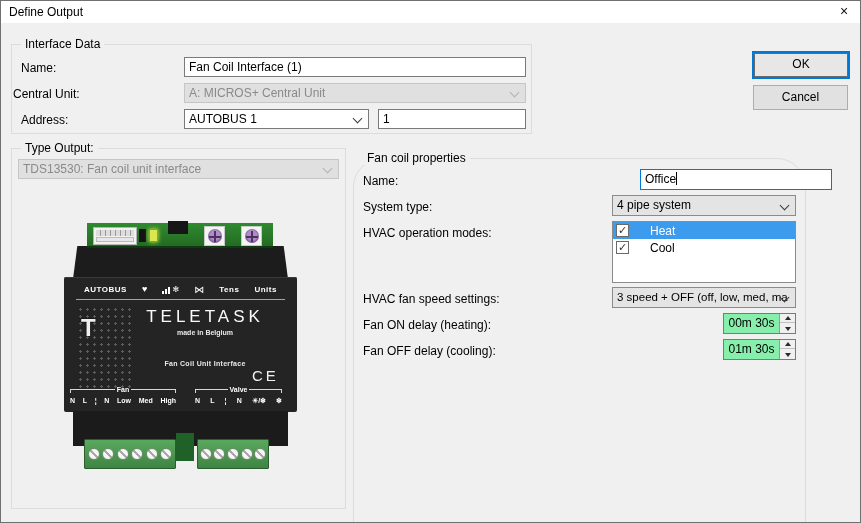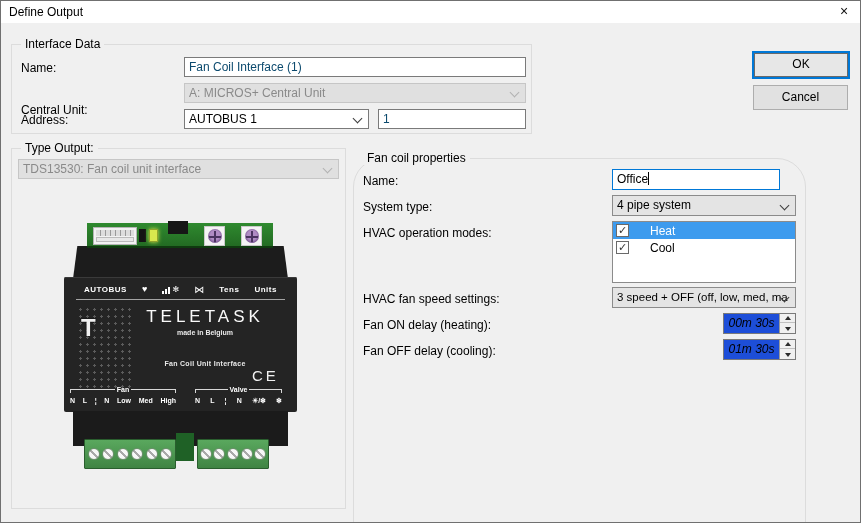--- a/index.html
+++ b/index.html
@@ -14,39 +14,39 @@
   .close-btn { position: absolute; right: 5px; top: 1px; width: 22px; height: 19px; text-align: center; line-height: 19px; font-size: 14px; color: #111; cursor: default; }
 
   
   .group { position: absolute; border: 1px solid #dcdcdc; background: transparent; }
   .group-label { position: absolute; top: -8px; left: 9px; background: #f0f0f0; padding: 0 4px; font-size: 12px; line-height: 14px; white-space: nowrap; }
 
   .lbl { position: absolute; font-size: 12px; line-height: 14px; white-space: nowrap; }
 
   
   .textbox { position: absolute; background: #fff; border: 1px solid #7a7a7a; font-family: "Liberation Sans", sans-serif; font-size: 12px; padding: 0 4px; line-height: 18px; white-space: nowrap; overflow: hidden; }
-  input.textbox { color: #0c4a6e; }
+  input.textbox { color: #000000; }
   .textbox.focused { border: 1px solid #0078d7; }
   .caret { display: inline-block; width: 1px; height: 13px; background: #000; vertical-align: -2px; }
 
   .combo { position: absolute; border: 1px solid #8b8b8b; background: #e4e4e4; font-size: 12px; line-height: 18px; padding: 0 20px 0 4px; white-space: nowrap; overflow: hidden; }
   .combo.white { background: #fff; border-color: #7a7a7a; }
   .combo.disabled { background: #e0e0e0; border-color: #c6c6c6; color: #8a8a8a; }
   .chev { position: absolute; right: 7px; top: 5px; width: 7px; height: 7px; border-right: 1px solid #3c3c3c; border-bottom: 1px solid #3c3c3c; transform: rotate(45deg); }
   .chev.dim { border-color: #b2b2b2; }
 
   
   .listbox { position: absolute; background: #fff; border: 1px solid #8b8b8b; overflow: hidden; }
   .lb-row { height: 17px; display: flex; align-items: center; padding-left: 3px; }
   .lb-row.selected { background: #3d9bee; color: #fff; }
   .checkbox { width: 13px; height: 13px; background: #fff; border: 1px solid #6a6a6a; font-size: 11px; line-height: 11px; text-align: center; color: #333; flex: 0 0 auto; }
   .lb-row .mode-label { margin-left: 21px; }
 
   
-  .spinbox { position: absolute; background: #1d4ed8; border: 1px solid #7a7a7a; font-style: italic; }
+  .spinbox { position: absolute; background: #86efac; border: 1px solid #7a7a7a; }
   .spin-text { position: absolute; left: 0; top: 0; right: 16px; bottom: 0; text-align: center; line-height: 18px; font-size: 12px; white-space: nowrap; }
   .spin-btns { position: absolute; right: 0; top: 0; width: 16px; bottom: 0; border-left: 1px solid #9a9a9a; background: #f0f0f0; }
   .spin-up, .spin-down { position: absolute; left: 0; width: 15px; height: 9px; display: flex; align-items: center; justify-content: center; }
   .spin-up { top: 0; border-bottom: 1px solid #c0c0c0; }
   .spin-down { bottom: 0; }
   .tri-up { width: 0; height: 0; border-left: 3px solid transparent; border-right: 3px solid transparent; border-bottom: 4px solid #2b2b2b; }
   .tri-down { width: 0; height: 0; border-left: 3px solid transparent; border-right: 3px solid transparent; border-top: 4px solid #2b2b2b; }
 
   
   .btn { position: absolute; background: #e1e1e1; border: 1px solid #adadad; font-family: "Liberation Sans", sans-serif; font-size: 12px; text-align: center; }
@@ -111,21 +111,21 @@
   </div>
 
   <div class="btn default" style="left:751px; top:50px; width:98px; height:28px; line-height:22px;">OK</div>
   <div class="btn" style="left:752px; top:84px; width:95px; height:25px; line-height:23px;">Cancel</div>
 
   <div class="group" style="left:10px; top:43px; width:521px; height:90px;">
     <span class="group-label">Interface Data</span>
   </div>
   <div class="lbl" style="left:20px; top:60px;">Name:</div>
   <input class="textbox" style="left: 183px; top: 56px; width: 342px; height: 20px;" readonly="" value="Fan Coil Interface (1)">
-  <div class="lbl" style="left:20px; top:86px;margin-top:16px;">Central Unit:</div>
+  <div class="lbl" style="left:12px; top:86px;">Central Unit:</div>
   <div class="combo disabled" style="left:183px; top:82px; width:342px; height:20px;">
     <span>A: MICROS+ Central Unit</span>
     <span class="chev dim"></span>
   </div>
   <div class="lbl" style="left:20px; top:112px;">Address:</div>
   <div class="combo white" style="left:183px; top:108px; width:185px; height:20px;">
     <span>AUTOBUS 1</span>
     <span class="chev"></span>
   </div>
   <input class="textbox" style="left: 377px; top: 108px; width: 148px; height: 20px;" readonly="" value="1">
@@ -232,21 +232,21 @@
         <span class="screw"></span>
         <span class="screw"></span>
     </div>
   </div>
 
   <div class="group" style="left:352px; top:157px; width:453px; height:460px;border-radius:29px;">
     <span class="group-label">Fan coil properties</span>
   </div>
 
   <div class="lbl" style="left:362px; top:173px;">Name:</div>
-  <div class="textbox focused" style="left:611px; top:168px; width:168px; height:21px; line-height:19px;">
+  <div class="textbox focused" style="left:639px; top:168px; width:192px; height:21px; line-height:19px;">
     <span>Office</span><span class="caret"></span>
   </div>
 
   <div class="lbl" style="left:362px; top:199px;">System type:</div>
   <div class="combo" style="left:611px; top:194px; width:184px; height:21px; line-height:19px;">
     <span>4 pipe system</span>
     <span class="chev" style="top:6px;"></span>
   </div>
 
   <div class="lbl" style="left:362px; top:225px;">HVAC operation modes:</div>

